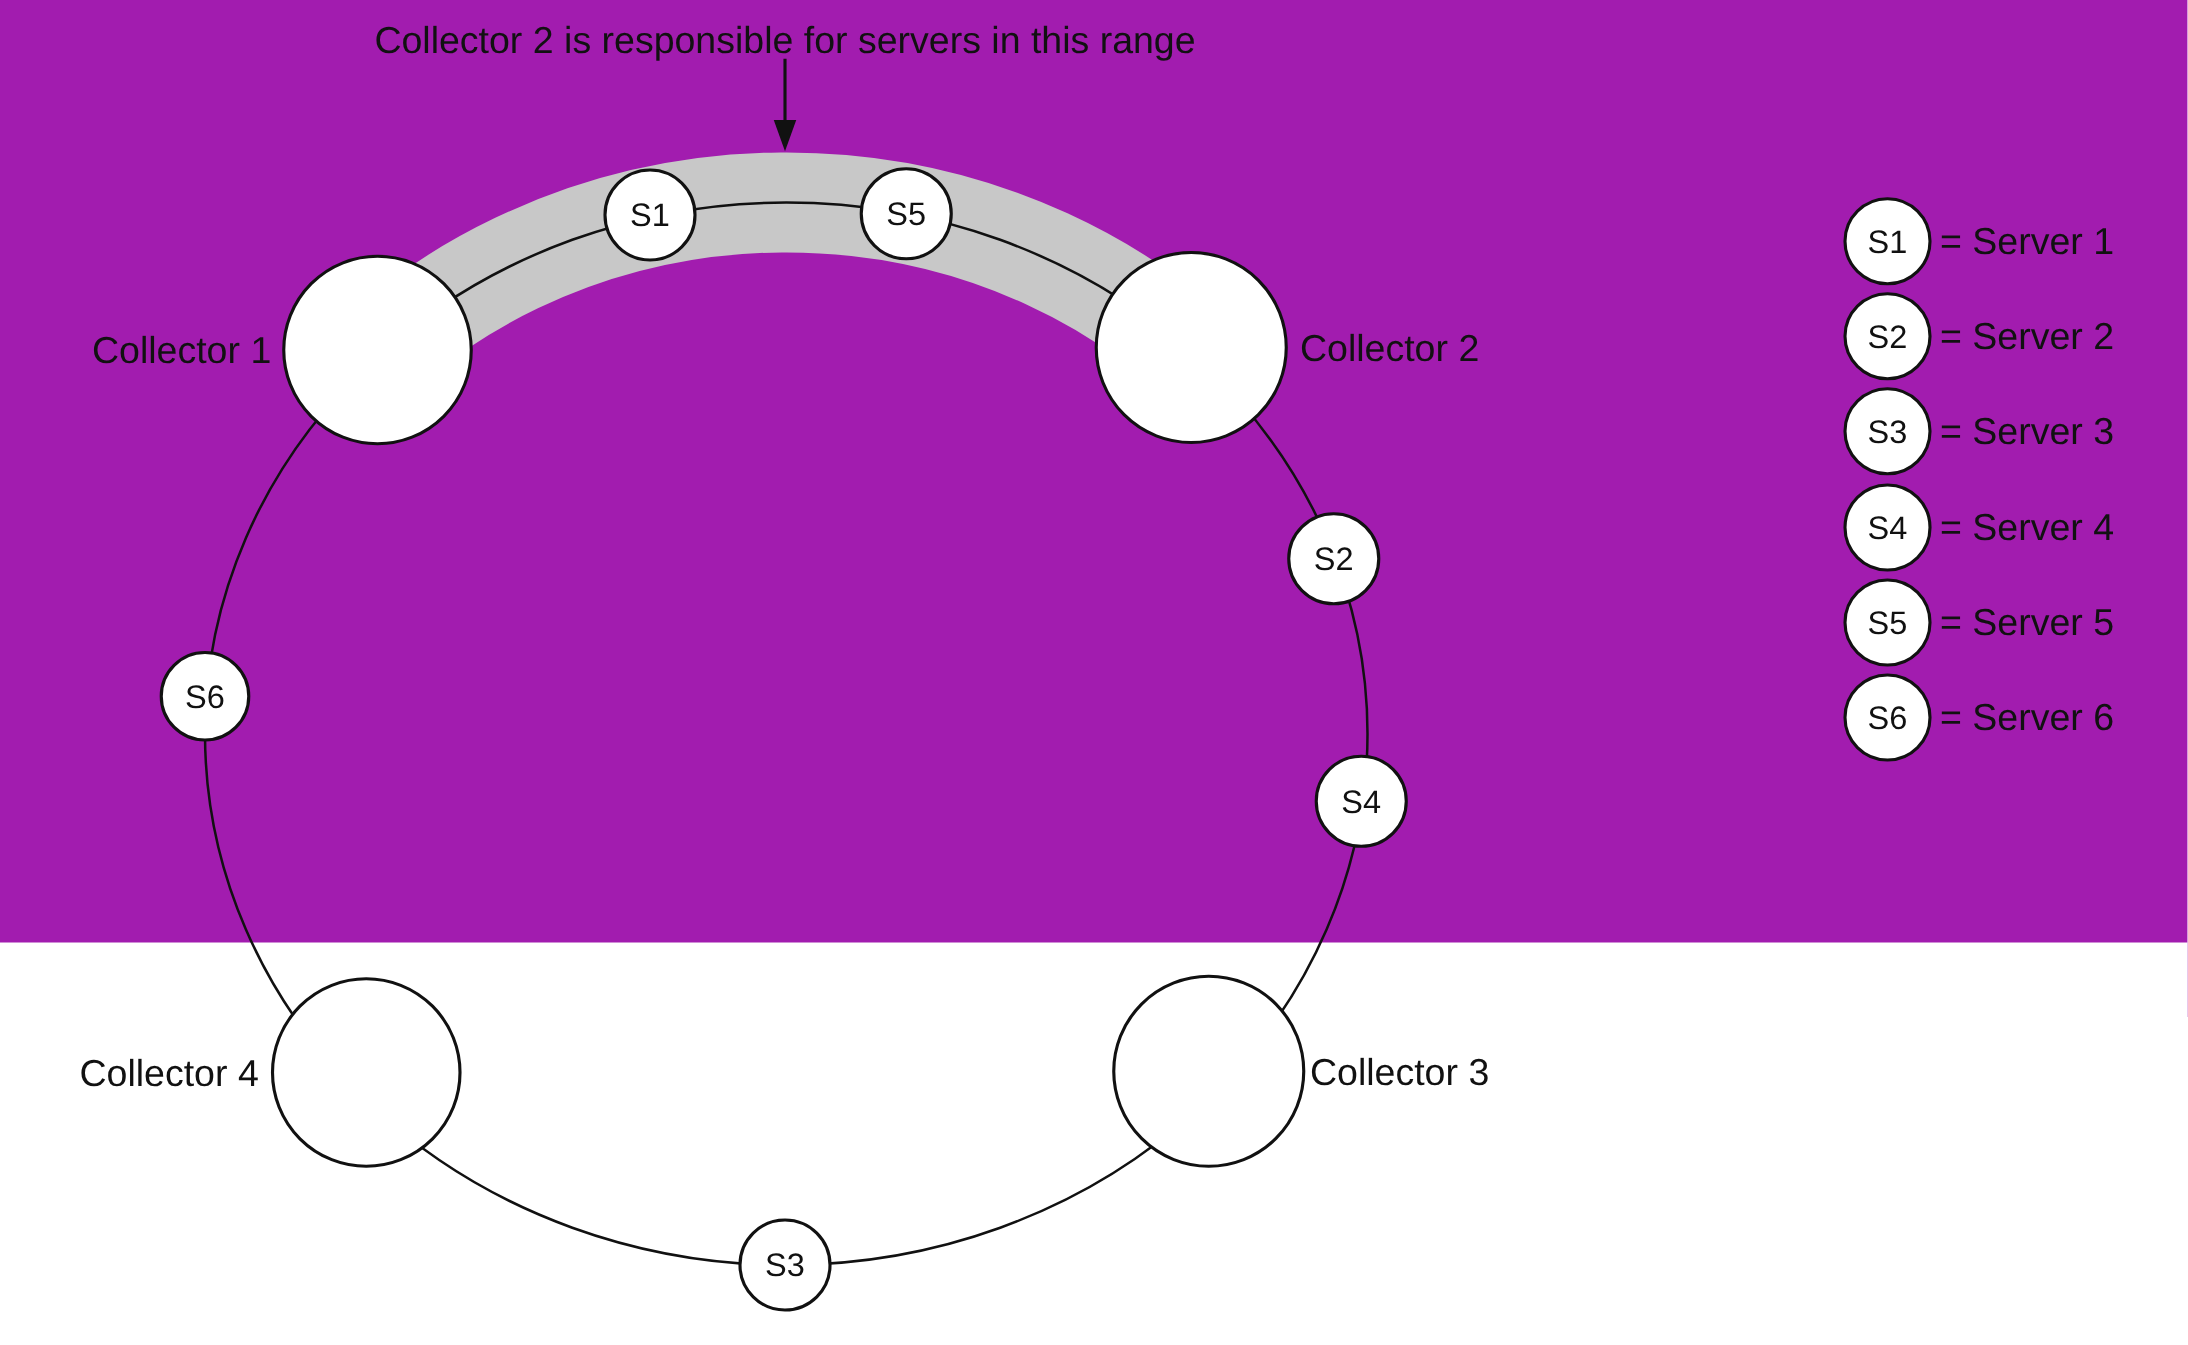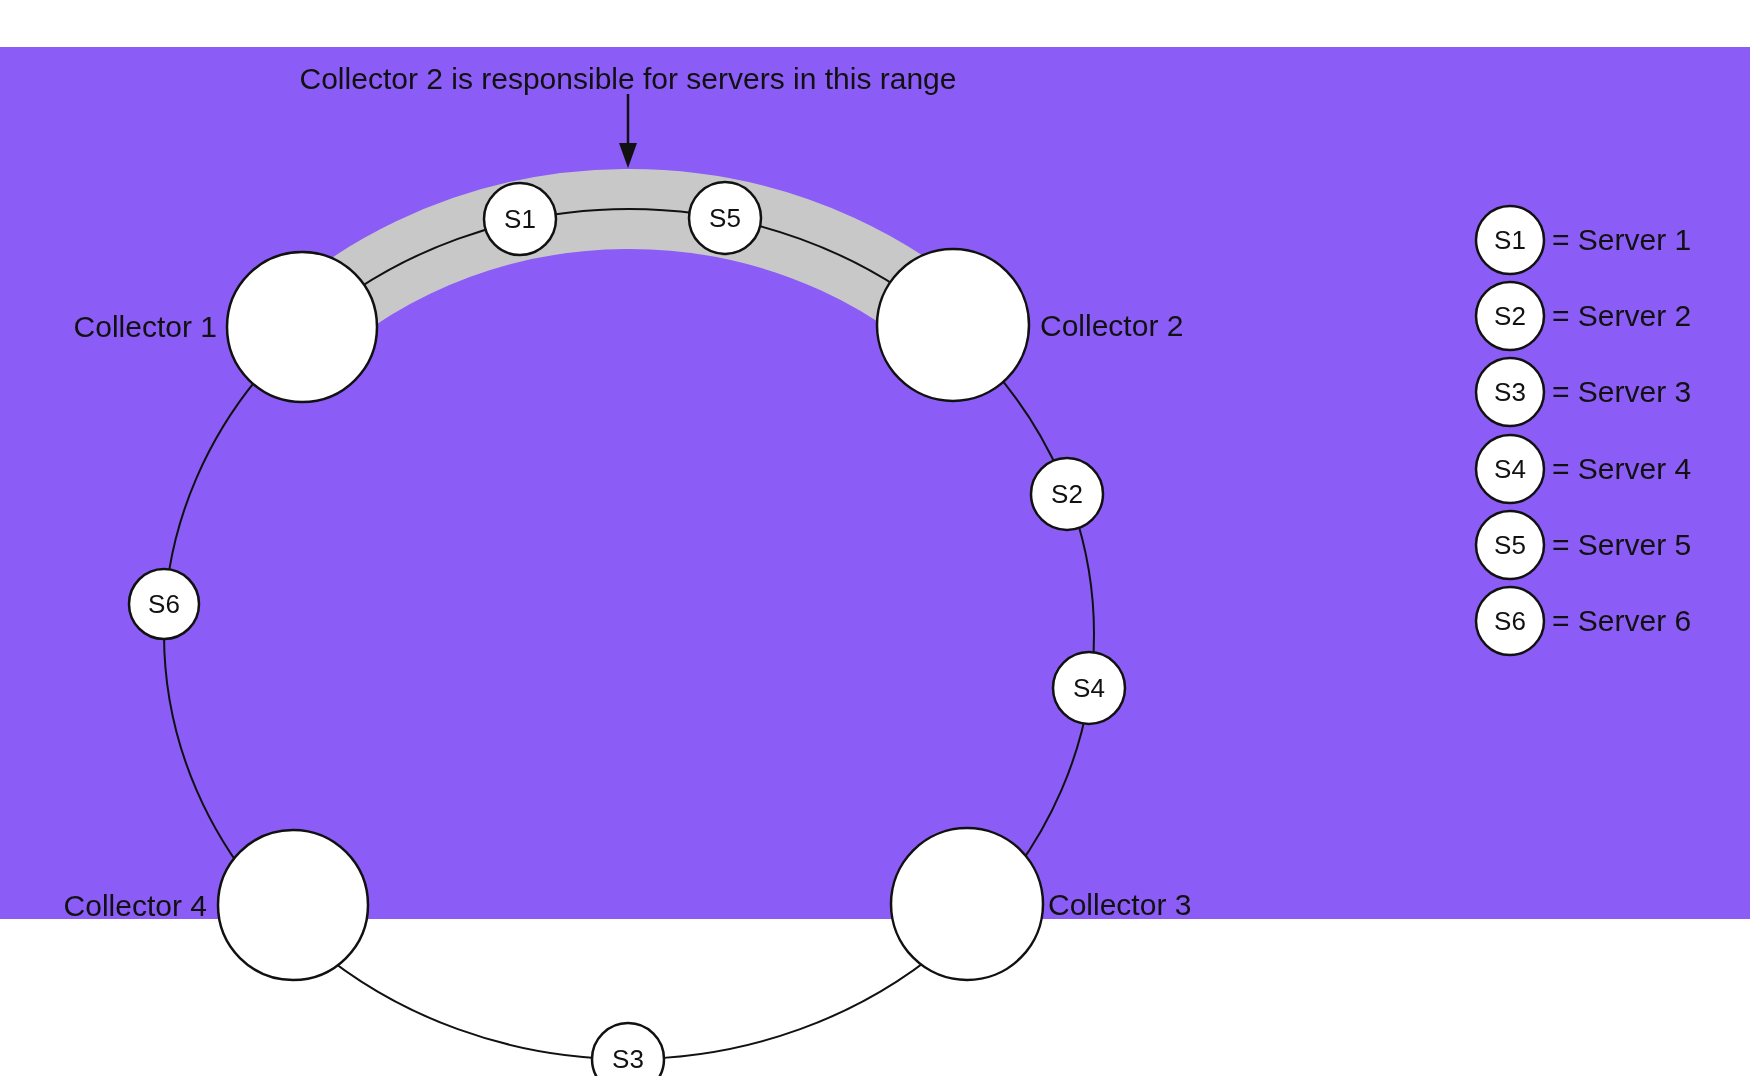--- a/index.html
+++ b/index.html
@@ -7,23 +7,22 @@
     padding: 0;
     background: #ffffff;
     width: 1750px;
     height: 1076px;
     overflow: hidden;
     font-family: "Liberation Sans", sans-serif;
   }
   .stage {
     position: relative;
     width: 1750px;
-    height: 872px;
-    background: #8b5cf6;
-    margin-top: 47px;
+    height: 754px;
+    background: #a21caf;
   }
   svg text {
     fill: #111111;
     font-family: "Liberation Sans", sans-serif;
   }
   .title-text     { font-size: 30px; }
   .collector-text { font-size: 30px; }
   .server-text    { font-size: 26px; }
   .legend-symbol  { font-size: 26px; }
   .legend-text    { font-size: 30px; }

